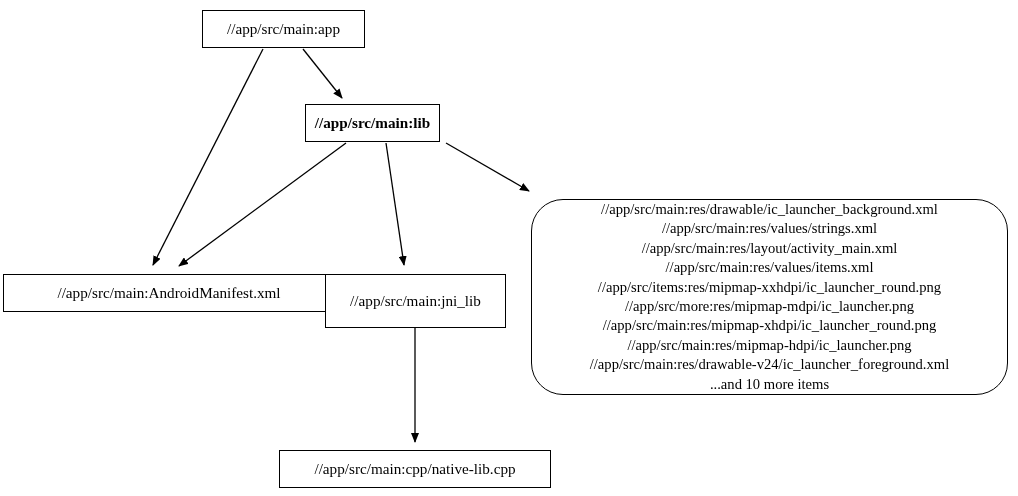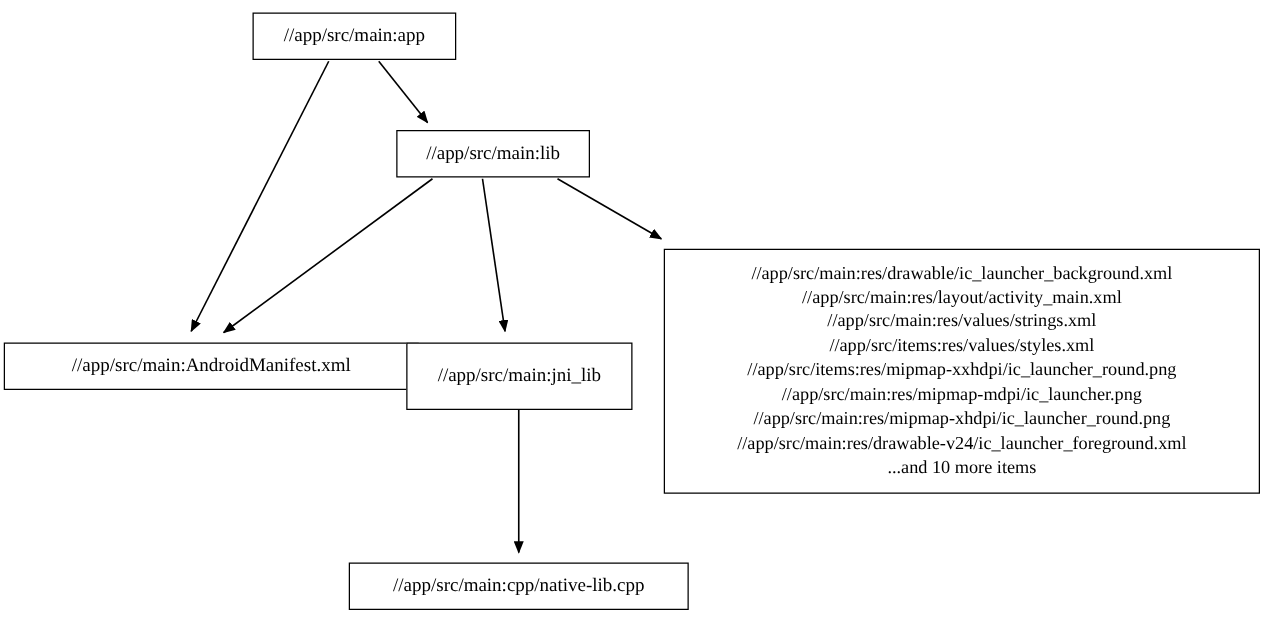--- a/index.html
+++ b/index.html
@@ -45,20 +45,21 @@
     z-index: 2;
   }
   .node-label {
     display: block;
     white-space: pre;
   }
   .multiline {
     font-size: 14.6px;
     line-height: 19.4px;
     padding: 5px 8px;
+    border-radius: 32px;
   }
 </style>
 </head>
 <body>
 
 <div id="graph-canvas">
 
   <svg id="edge-layer" width="1018" height="496" viewBox="0 0 1018 496" xmlns="http://www.w3.org/2000/svg">
     <defs>
       <marker id="arrowhead" markerWidth="10" markerHeight="8" refX="9" refY="4" orient="auto" markerUnits="userSpaceOnUse">
@@ -72,40 +73,41 @@
       <path d="M 386,143 L 404,265" marker-end="url(#arrowhead)"></path>
       <path d="M 446,143 L 529,191" marker-end="url(#arrowhead)"></path>
       <path d="M 415,313 L 415,442" marker-end="url(#arrowhead)"></path>
     </g>
   </svg>
 
   <div class="graph-node" style="left:202px; top:10px; width:163px; height:38px;">
     <span class="node-label">//app/src/main:app</span>
   </div>
 
-  <div class="graph-node" style="left:317px; top:104px; width:155px; height:38px;">
+  <div class="graph-node" style="left:305px; top:104px; width:135px; height:38px;font-weight:bold;">
     <span class="node-label">//app/src/main:lib</span>
   </div>
 
   <div class="graph-node" style="left:3px; top:274px; width:332px; height:38px;">
     <span class="node-label">//app/src/main:AndroidManifest.xml</span>
   </div>
 
   <div class="graph-node" style="left:325px; top:274px; width:181px; height:54px;">
     <span class="node-label">//app/src/main:jni_lib</span>
   </div>
 
   <div class="graph-node multiline" style="left:531px; top:199px; width:477px; height:196px;">
     <span class="node-label">//app/src/main:res/drawable/ic_launcher_background.xml</span>
+    <span class="node-label">//app/src/main:res/values/strings.xml</span>
     <span class="node-label">//app/src/main:res/layout/activity_main.xml</span>
-    <span class="node-label">//app/src/main:res/values/strings.xml</span>
-    <span class="node-label">//app/src/items:res/values/styles.xml</span>
+    <span class="node-label">//app/src/main:res/values/items.xml</span>
     <span class="node-label">//app/src/items:res/mipmap-xxhdpi/ic_launcher_round.png</span>
-    <span class="node-label">//app/src/main:res/mipmap-mdpi/ic_launcher.png</span>
+    <span class="node-label">//app/src/more:res/mipmap-mdpi/ic_launcher.png</span>
     <span class="node-label">//app/src/main:res/mipmap-xhdpi/ic_launcher_round.png</span>
+    <span class="node-label">//app/src/main:res/mipmap-hdpi/ic_launcher.png</span>
     <span class="node-label">//app/src/main:res/drawable-v24/ic_launcher_foreground.xml</span>
     <span class="node-label">...and 10 more items</span>
   </div>
 
   <div class="graph-node" style="left:279px; top:450px; width:272px; height:38px;">
     <span class="node-label">//app/src/main:cpp/native-lib.cpp</span>
   </div>
 
 </div>
 

